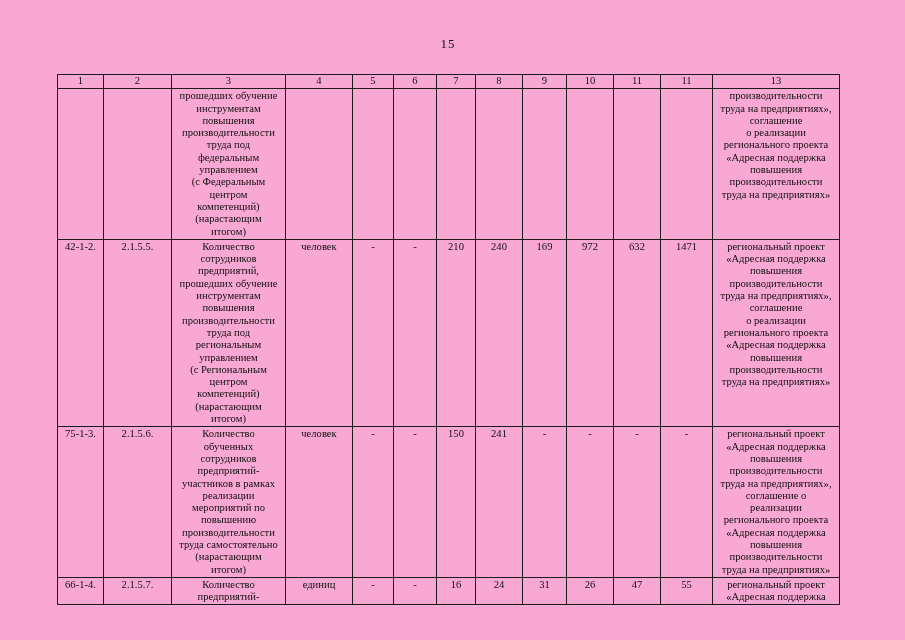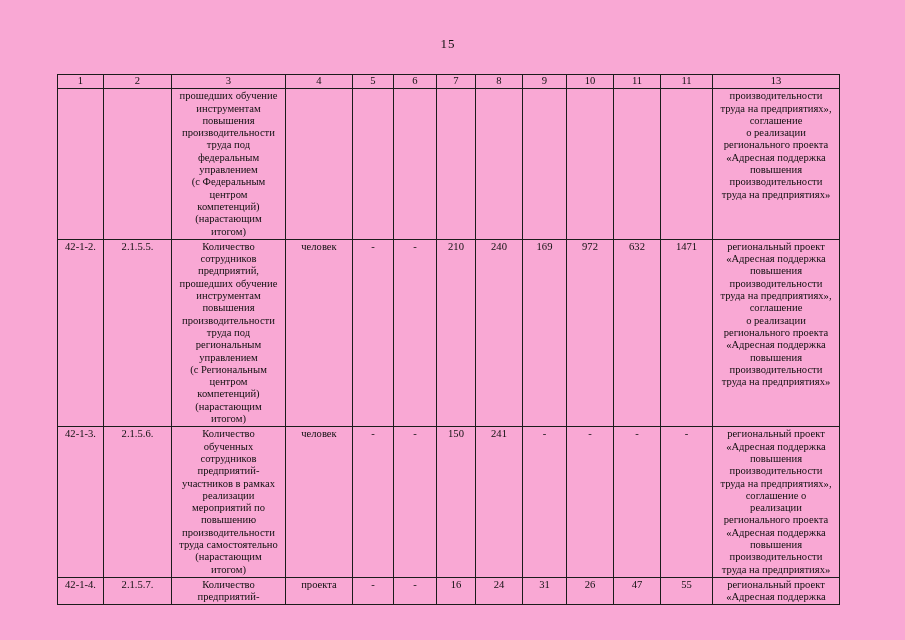--- a/index.html
+++ b/index.html
@@ -166,21 +166,21 @@
 труда на предприятиях»,
 соглашение
 о реализации
 регионального проекта
 «Адресная поддержка
 повышения
 производительности
 труда на предприятиях»</td>
       </tr>
       <tr class="h3">
-        <td class="c-center">42-1-3.</td>
+        <td class="c-center">75-1-3.</td>
         <td class="c-center">2.1.5.6.</td>
         <td class="c-left pre">Количество
 обученных
 сотрудников
 предприятий-
 участников в рамках
 реализации
 мероприятий по
 повышению
 производительности
@@ -203,25 +203,25 @@
 труда на предприятиях»,
 соглашение о
 реализации
 регионального проекта
 «Адресная поддержка
 повышения
 производительности
 труда на предприятиях»</td>
       </tr>
       <tr class="h4">
-        <td class="c-center">42-1-4.</td>
+        <td class="c-center">66-1-4.</td>
         <td class="c-center">2.1.5.7.</td>
         <td class="c-left pre">Количество
 предприятий-</td>
-        <td class="c-center">проекта</td>
+        <td class="c-center">единиц</td>
         <td class="c-center">-</td>
         <td class="c-center">-</td>
         <td class="c-center">16</td>
         <td class="c-center">24</td>
         <td class="c-center">31</td>
         <td class="c-center">26</td>
         <td class="c-center">47</td>
         <td class="c-center">55</td>
         <td class="c-left pre">региональный проект
 «Адресная поддержка</td>

